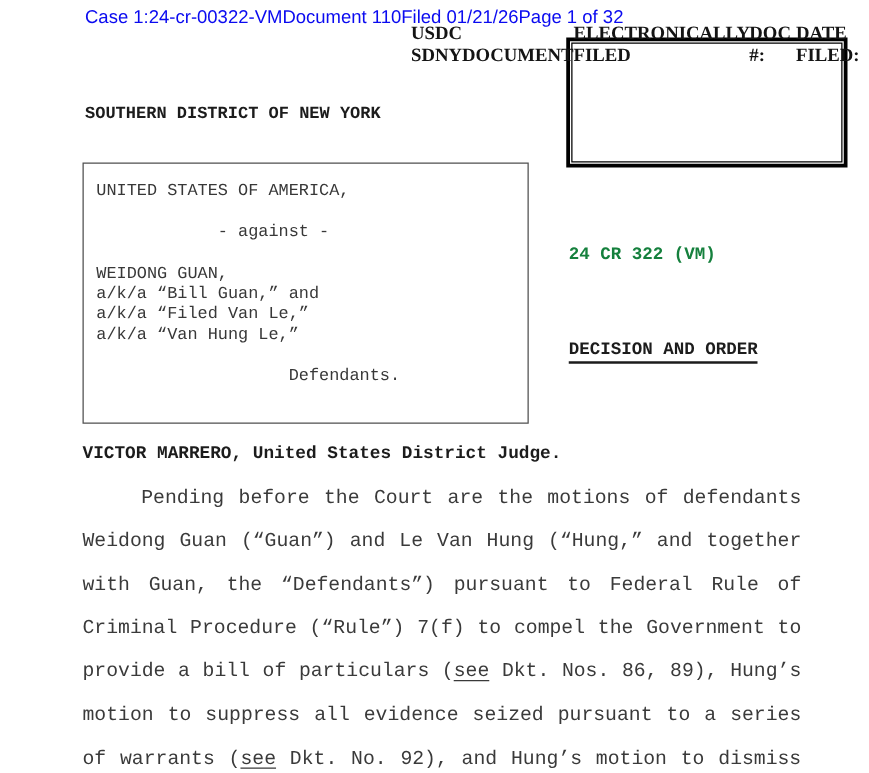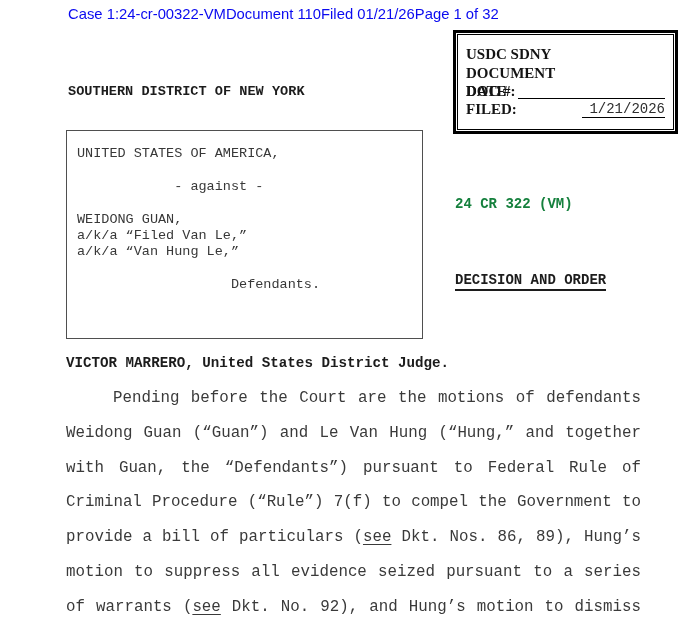--- a/index.html
+++ b/index.html
@@ -18,21 +18,21 @@
   
   .stamp {
     position:absolute; left:453px; top:30px; width:225px; height:104px;
     border:3px solid #000; box-sizing:border-box; padding:1px; background:#fff;
   }
   .stamp-inner {
     border:1px solid #000; height:100%; box-sizing:border-box;
     padding:1px 6px 1px 8px;
     font-family:"Liberation Serif", serif; font-weight:700;
     font-size:15px; line-height:18.4px; color:#141414;
-    display:flex; flex-direction:column; justify-content:center;
+    display:flex; flex-direction:row; justify-content:center;
   }
   .stamp-row { display:flex; align-items:flex-end; height:18.4px; }
   .stamp-fill { flex:1; border-bottom:1.6px solid #000; margin:0 2px 1px 2px; height:15px; }
   .date-fill { display:flex; align-items:flex-end;margin-left:32px; }
   .stamp-date {
     font-family:"Liberation Mono", monospace; font-weight:400;
     font-size:14px; line-height:15px; padding-left:7px; color:#2e2e2e;
   }
 
   
@@ -74,20 +74,21 @@
     <span>Case 1:24-cr-00322-VM</span>
     <span>Document 110</span>
     <span>Filed 01/21/26</span>
     <span>Page 1 of 32</span>
   </div>
 
   <div class="stamp">
     <div class="stamp-inner">
       <div class="stamp-row">USDC SDNY</div>
       <div class="stamp-row">DOCUMENT</div>
+      <div class="stamp-row">ELECTRONICALLY FILED</div>
       <div class="stamp-row">
         <span>DOC #:</span>
         <span class="stamp-fill"></span>
       </div>
       <div class="stamp-row">
         <span>DATE FILED:</span>
         <span class="stamp-fill date-fill">
             <span class="stamp-date">1/21/2026</span>
           </span>
       </div>
@@ -97,20 +98,21 @@
   <div class="court">
     <div>SOUTHERN DISTRICT OF NEW YORK</div>
   </div>
 
   <div class="caption-box">
     <div class="cline">UNITED STATES OF AMERICA,</div>
     <div class="cline"></div>
     <div class="cline">            - against -</div>
     <div class="cline"></div>
     <div class="cline">WEIDONG GUAN,</div>
+    <div class="cline">a/k/a “Bill Guan,” and</div>
     <div class="cline">a/k/a “Filed Van Le,”</div>
     <div class="cline">a/k/a “Van Hung Le,”</div>
     <div class="cline"></div>
     <div class="cline">                   Defendants.</div>
   </div>
 
   <div class="case-no">24 CR 322 (VM)</div>
   <div class="order-title">DECISION AND ORDER</div>
 
   <div class="judge">VICTOR MARRERO, United States District Judge.</div>

